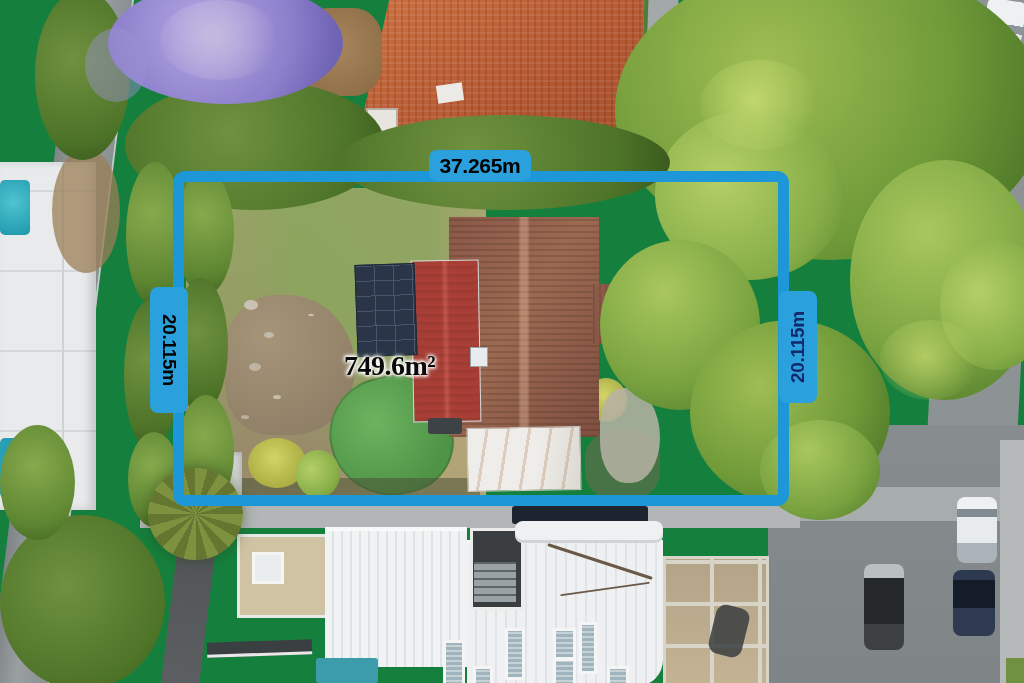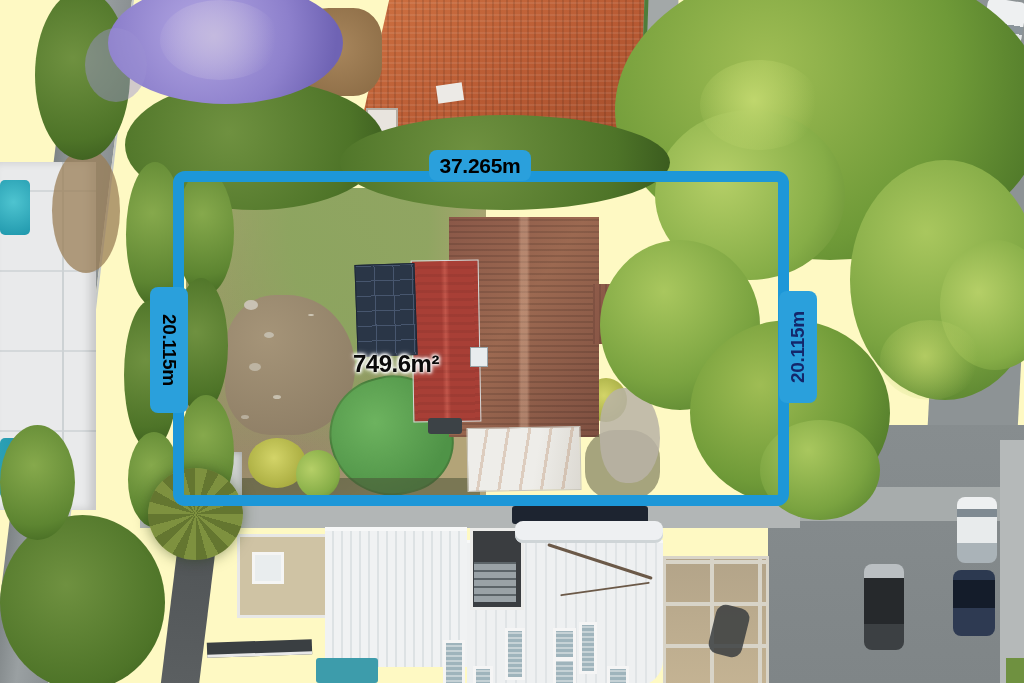--- a/index.html
+++ b/index.html
@@ -1,21 +1,21 @@
 <!DOCTYPE html>
 <html style="--blue: #1d97d8; --pill: #2aa0dc; --ltext: #000000; --stext: #14276b;"><head>
 <meta charset="utf-8">
 <title>Aerial lot screenshot</title>
 <style>
   :root{
     --blue:#1d97d8; --pill:#2aa0dc; --ltext:#000000; --stext:#14276b;
   }
   html,body{margin:0;padding:0;background:#222;}
   .screen{position:relative;width:1024px;height:683px;overflow:hidden;
-    font-family:"Liberation Sans", sans-serif;background:#fef9c3;text-align:center;}
+    font-family:"Liberation Sans", sans-serif;background:#15803d;text-align:center;}
   .abs{position:absolute;}
   .blob{position:absolute;border-radius:50%;}
   
   .gA{background:radial-gradient(circle at 35% 35%, #9fbd54, #6f9a38 55%, #4f7829 85%);}
   .gB{background:radial-gradient(circle at 40% 30%, #a9c75e, #7aa340 60%, #5a8430 90%);}
   .gC{background:radial-gradient(circle at 35% 40%, #b5cf67, #86ad47 65%, #648c33 95%);}
   .gD{background:radial-gradient(circle at 40% 40%, #6f9140, #4e7428 70%, #3c5d1f 95%);}
   .gE{background:radial-gradient(circle at 45% 35%, #86a94c, #5d8531 70%, #456a23 95%);}
   .gP{background:radial-gradient(circle at 40% 40%, #b3a7e3, #8d80cc 55%, #6f63b4 85%);}
 
@@ -163,22 +163,22 @@
     border:11px solid var(--blue);border-radius:12px;}
   .dim-pill{position:absolute;display:flex;align-items:center;justify-content:center;
     background:var(--pill);color:var(--ltext);font-weight:700;border-radius:8px;
     letter-spacing:-0.3px;}
   .dim-top{left:429px;top:150px;width:102px;height:31px;font-size:21px;}
   .dim-bottom{left:434px;top:503px;width:94px;height:31px;font-size:20px;}
   .dim-left{left:150px;top:287px;width:38px;height:126px;}
   .dim-left span{transform:rotate(90deg);white-space:nowrap;font-size:19px;font-weight:700;color:var(--ltext);}
   .dim-right{left:779px;top:291px;width:38px;height:112px;}
   .dim-right span{transform:rotate(-90deg);white-space:nowrap;font-size:19px;font-weight:700;color:var(--stext);}
-  .area-label{left:353px;top:350px;font-size:24px;font-weight:700;color:#0a0a0a;letter-spacing:-0.5px;
-    text-shadow:0 0 4px #fff,0 0 6px #fff,1px 1px 3px #fff,-1px -1px 3px #fff;}
+  .area-label{left:344px;top:350px;font-size:28px;font-weight:700;color:#0a0a0a;letter-spacing:-0.5px;
+    text-shadow:0 0 4px #fff,0 0 6px #fff,1px 1px 3px #fff,-1px -1px 3px #fff;font-family:Liberation Serif, serif;}
 </style>
 </head>
 <body>
 
 <div class="screen">
 
   <div class="abs road-left"></div>
   <div class="abs road-right-top"></div>
   <div class="abs road-bottom-right"></div>
   <div class="abs crossing"></div>

